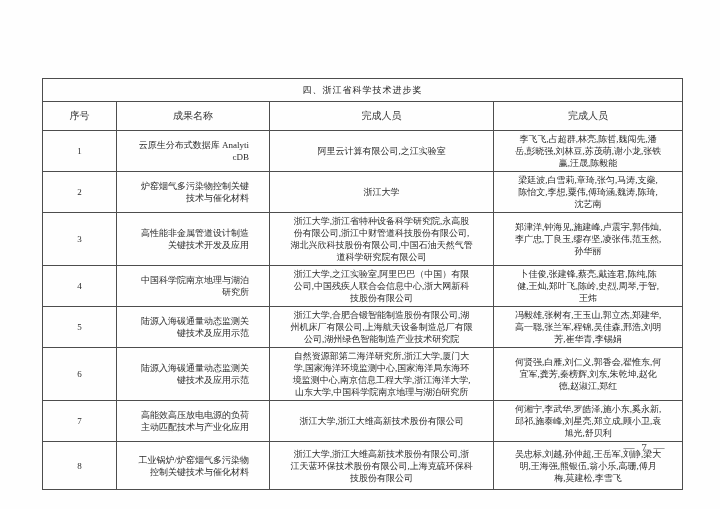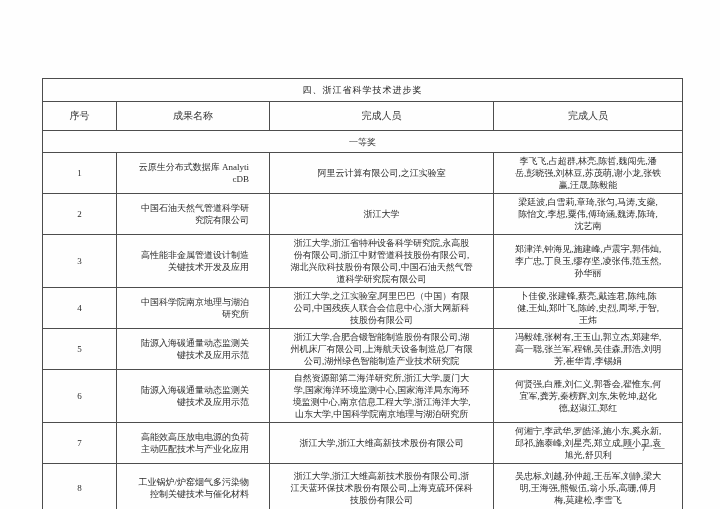--- a/index.html
+++ b/index.html
@@ -88,33 +88,30 @@
     <tbody>
       <tr>
         <td class="title-cell" colspan="4">四、浙江省科学技术进步奖</td>
       </tr>
       <tr class="header-row">
         <th>序号</th>
         <th>成果名称</th>
         <th>完成人员</th>
         <th>完成人员</th>
       </tr>
-      <tr>
-        <td class="section-cell" colspan="4">一等奖</td>
-      </tr>
 
       <tr style="height:36px;">
         <td class="cell-no">1</td>
         <td class="cell-name">云原生分布式数据库 AnalyticDB</td>
         <td class="cell-unit">阿里云计算有限公司,之江实验室</td>
         <td class="cell-ppl">李飞飞,占超群,林亮,陈哲,魏闯先,潘岳,彭晓强,刘林豆,苏茂萌,谢小龙,张铁赢,汪晟,陈毅能</td>
       </tr>
       <tr style="height:28px;">
         <td class="cell-no">2</td>
-        <td class="cell-name">中国石油天然气管道科学研究院有限公司</td>
+        <td class="cell-name">炉窑烟气多污染物控制关键技术与催化材料</td>
         <td class="cell-unit">浙江大学</td>
         <td class="cell-ppl">梁廷波,白雪莉,章琦,张匀,马涛,支燊,陈怡文,李想,粟伟,傅琦涵,魏涛,陈琦,沈艺南</td>
       </tr>
       <tr style="height:36px;">
         <td class="cell-no">3</td>
         <td class="cell-name">高性能非金属管道设计制造关键技术开发及应用</td>
         <td class="cell-unit">浙江大学,浙江省特种设备科学研究院,永高股份有限公司,浙江中财管道科技股份有限公司,湖北兴欣科技股份有限公司,中国石油天然气管道科学研究院有限公司</td>
         <td class="cell-ppl">郑津洋,钟海见,施建峰,卢震宇,郭伟灿,李广忠,丁良玉,缪存坚,凌张伟,范玉然,孙华丽</td>
       </tr>
       <tr style="height:28px;">

